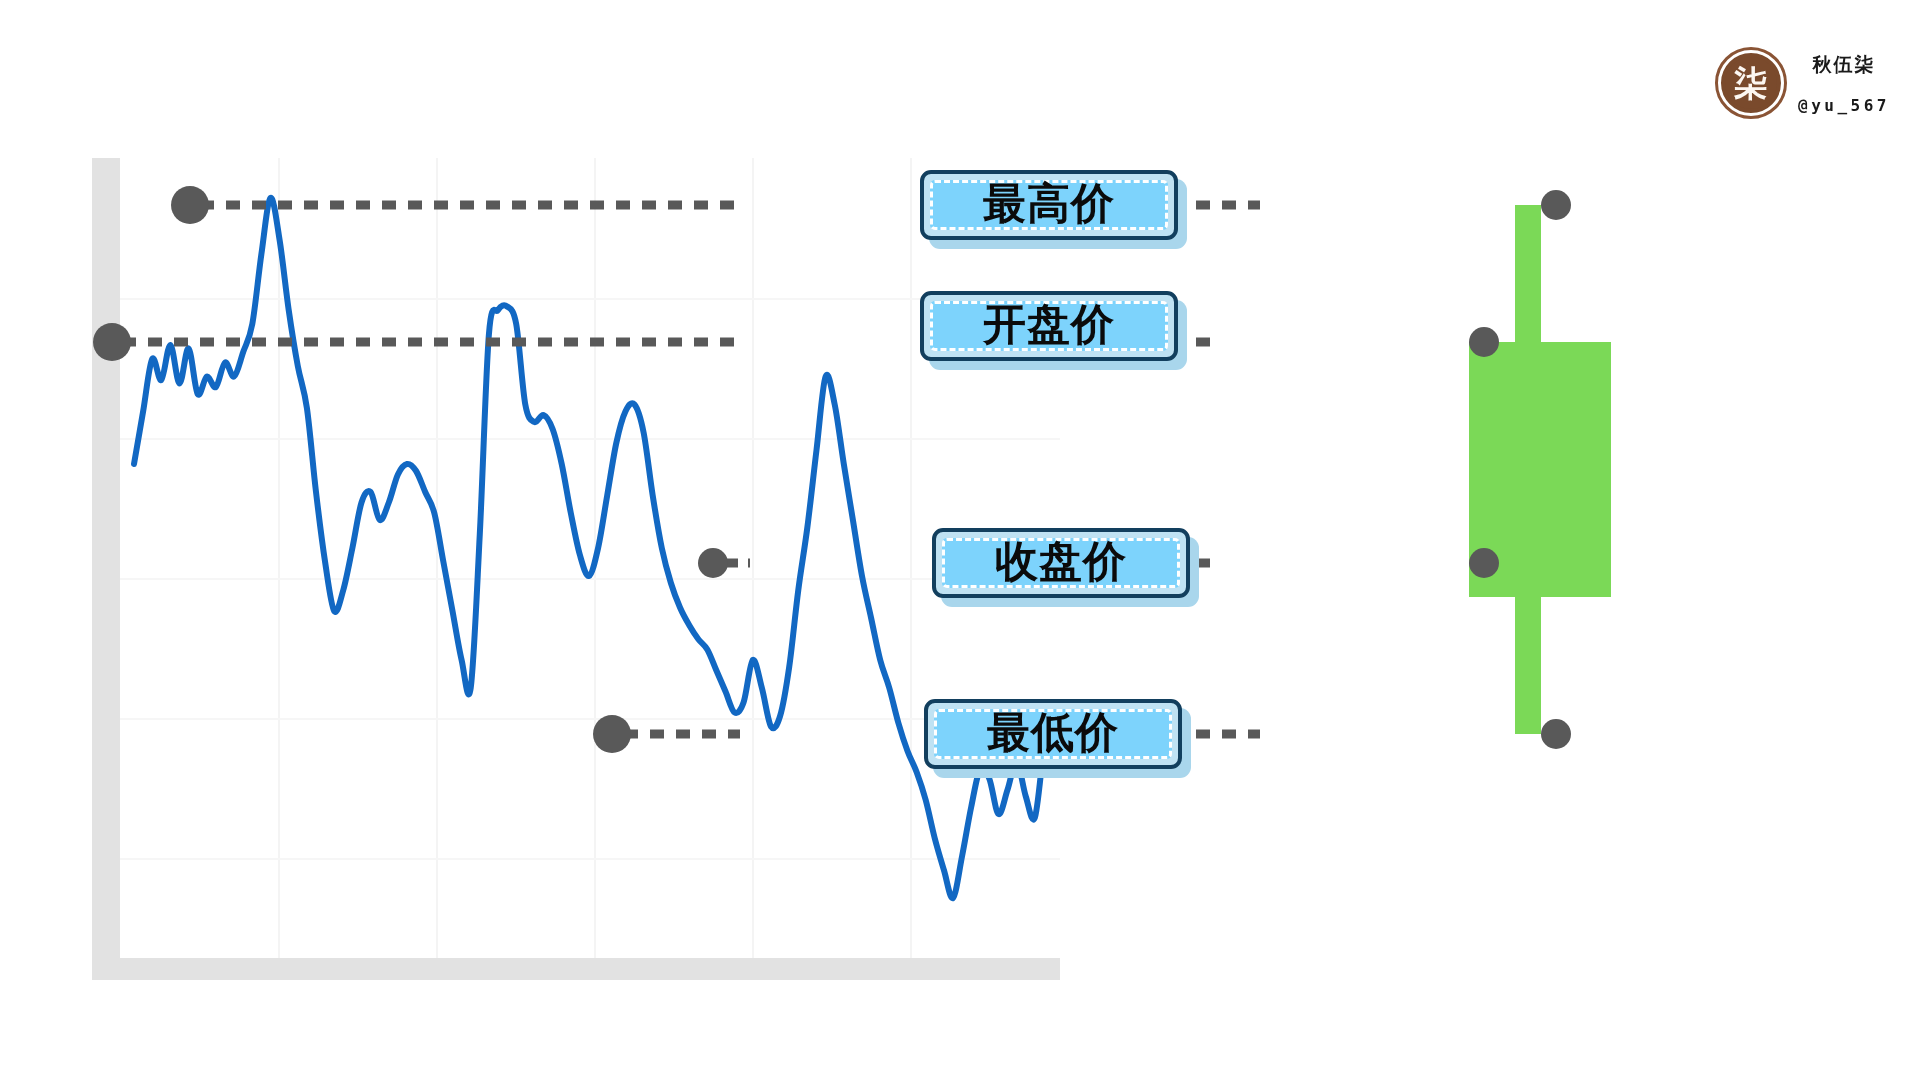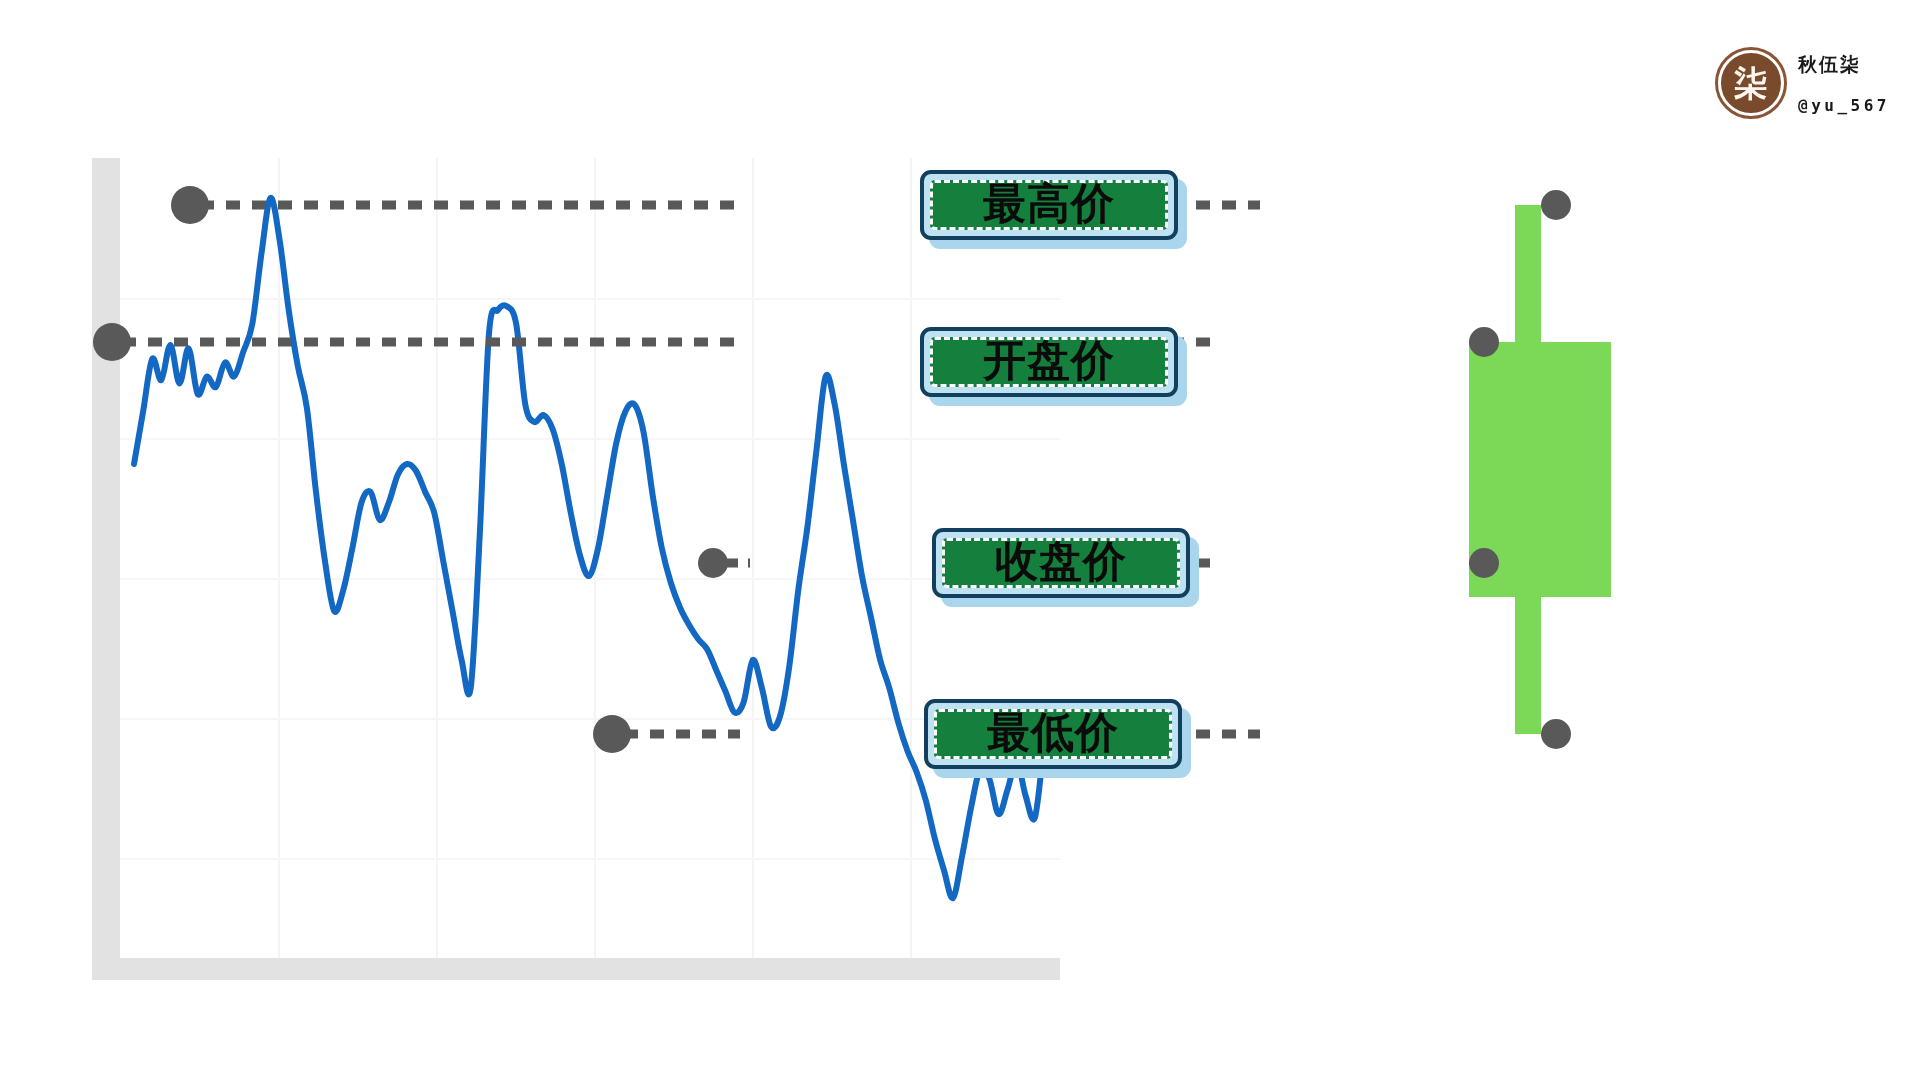--- a/index.html
+++ b/index.html
@@ -24,21 +24,21 @@
     border:3px solid #ffffff;
     outline:3px solid #8a5435;
   }
   .seal-inner {
     position:absolute; inset:0;
     display:flex; align-items:center; justify-content:center;
     color:#fdf7f1; font-size:34px; font-weight:bold;
     font-family:"DejaVu Sans",sans-serif;
     line-height:1;
   }
-  .wm-text { display:flex; flex-direction:column; gap:18px; }
+  .wm-text { display:flex; flex-direction:column; gap:18px;align-items:center; }
   .wm-name { font-size:19px; font-weight:bold; color:#1a1a1a; letter-spacing:2px;
              font-family:"DejaVu Sans",sans-serif; }
   .wm-handle { font-size:16px; font-weight:bold; color:#1a1a1a; letter-spacing:3.5px;
                font-family:"DejaVu Sans Mono","Liberation Mono",monospace; }
 
   
   #chart-frame { position:absolute; left:92px; top:158px; width:968px; height:820px; }
   #axis-y { position:absolute; left:0; top:0; width:28px; height:800px; background:#e2e2e2; }
   #axis-x { position:absolute; left:0; top:800px; width:968px; height:22px; background:#e2e2e2; }
   #plot { position:absolute; left:28px; top:0; width:940px; height:800px;
@@ -75,21 +75,21 @@
     background:#a9d6ec; border-radius:11px;
   }
   .plaque-body {
     position:absolute; left:0; top:0; width:258px; height:70px;
     background:#bfe2f3; border:4px solid #123f5e; border-radius:11px;
     padding:6px;
   }
   .plaque-inner {
     width:100%; height:100%;
     border:3px dashed #ffffff; border-radius:5px;
-    background:#15803d;
+    background:#7dd3fc;
     display:flex; align-items:flex-end; justify-content:center;
   }
   .plaque-text {
     font-family:"DejaVu Sans",sans-serif;
     font-size:43px; font-weight:bold; color:#0b0b0b;
     letter-spacing:1px; line-height:1; white-space:nowrap;
     transform:translateY(-2px);
   }
 
   
@@ -162,21 +162,21 @@
 
 <div class="plaque" style="left:920px; top:205px;">
   <div class="plaque-shadow"></div>
   <div class="plaque-body">
     <div class="plaque-inner">
       <span class="plaque-text">最高价</span>
     </div>
   </div>
 </div>
 
-<div class="plaque" style="left:920px; top:362px;">
+<div class="plaque" style="left:920px; top:326px;">
   <div class="plaque-shadow"></div>
   <div class="plaque-body">
     <div class="plaque-inner">
       <span class="plaque-text">开盘价</span>
     </div>
   </div>
 </div>
 
 <div class="plaque" style="left:932px; top:563px;">
   <div class="plaque-shadow"></div>

